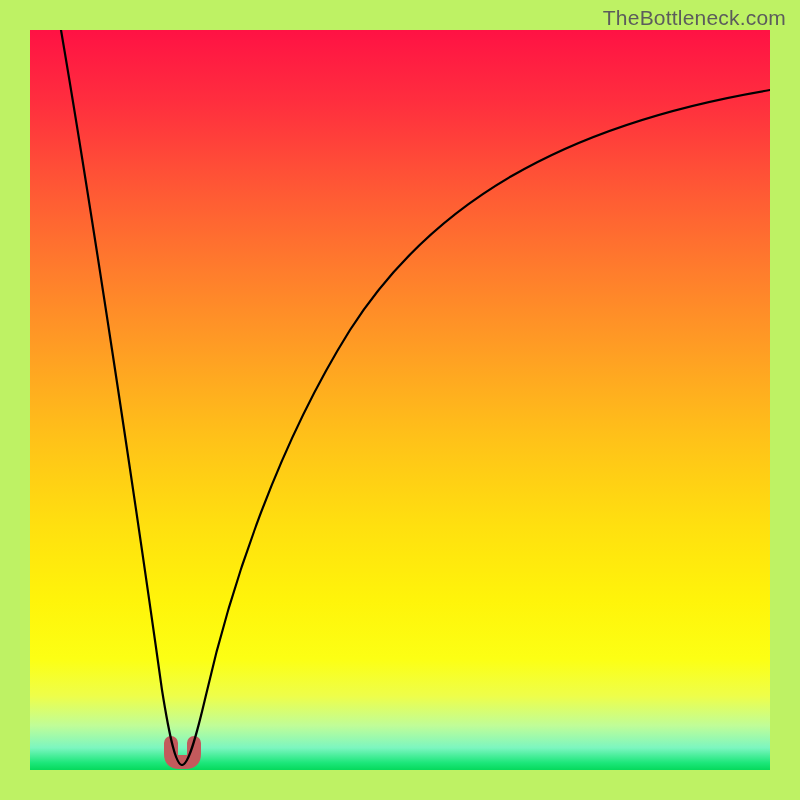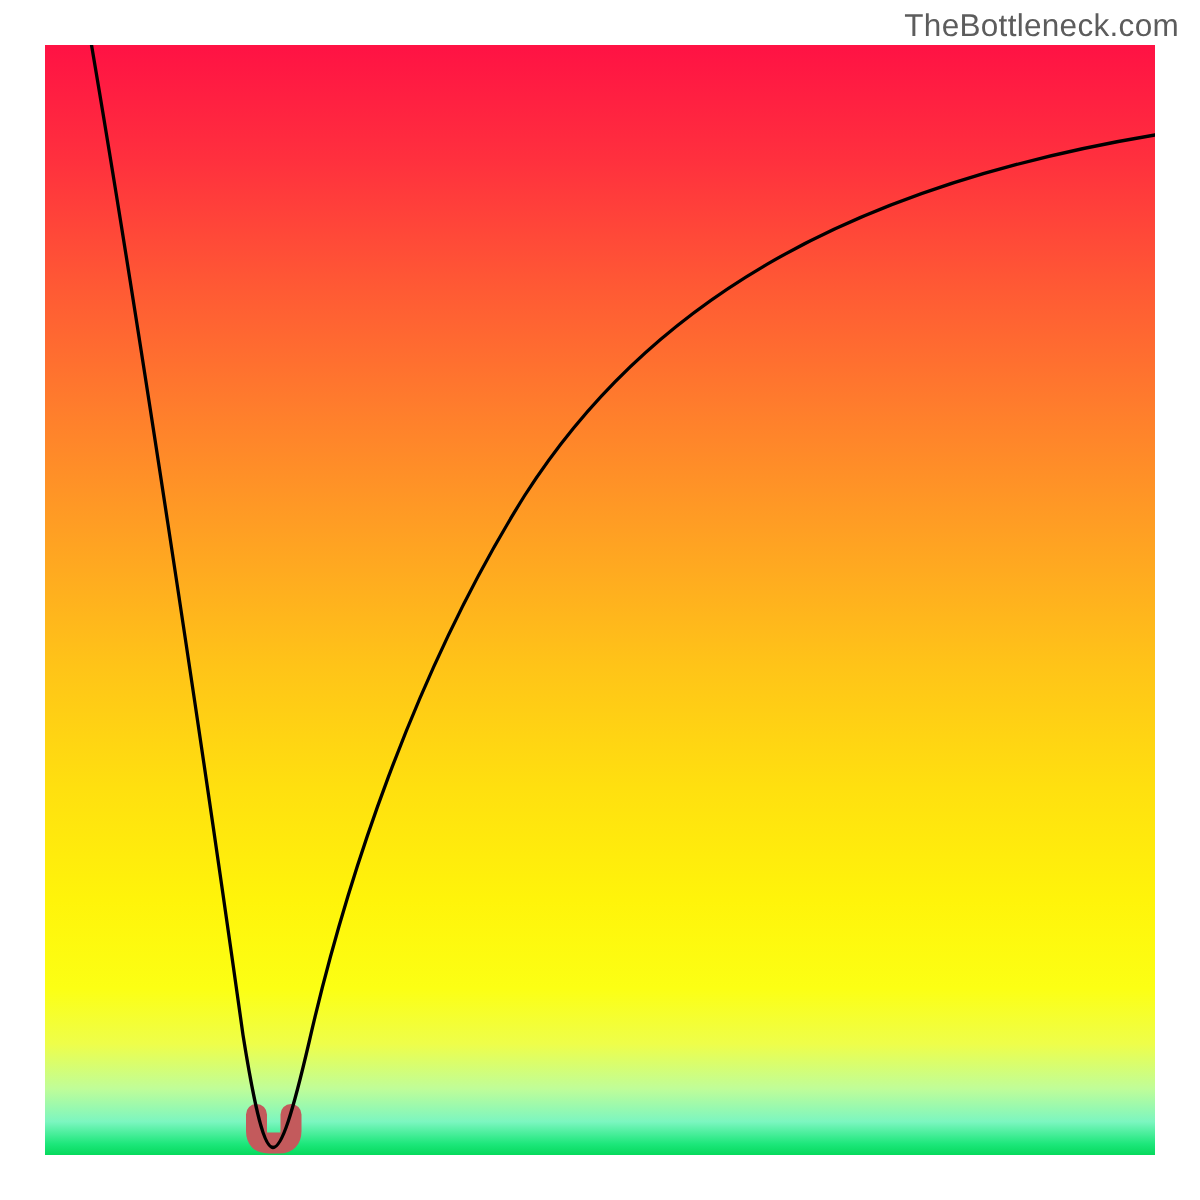--- a/index.html
+++ b/index.html
@@ -10,21 +10,21 @@
     overflow: hidden;
     background: #000;
     font-family: Arial, Helvetica, sans-serif;
   }
   .frame {
     position: absolute;
     left: 0;
     top: 0;
     width: 800px;
     height: 800px;
-    background: #ffffff;
+    background: #bef264;
   }
   .plot-area {
     position: absolute;
     left: 30px;
     top: 30px;
     width: 740px;
     height: 740px;
     background: linear-gradient(
       to bottom,
       #ff1244 0%,

